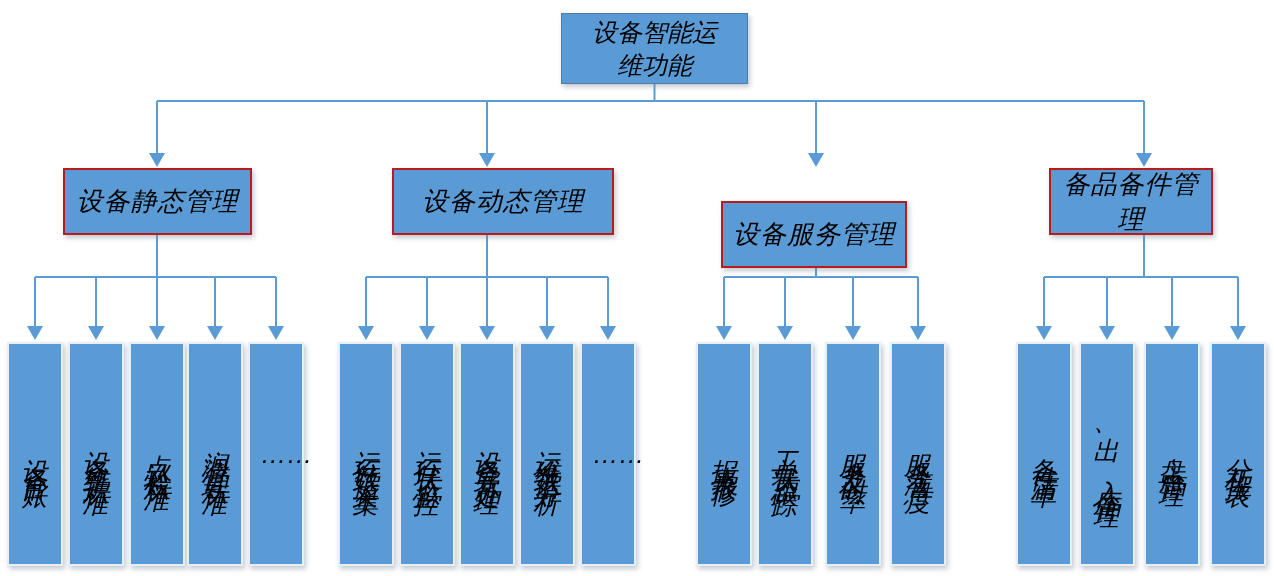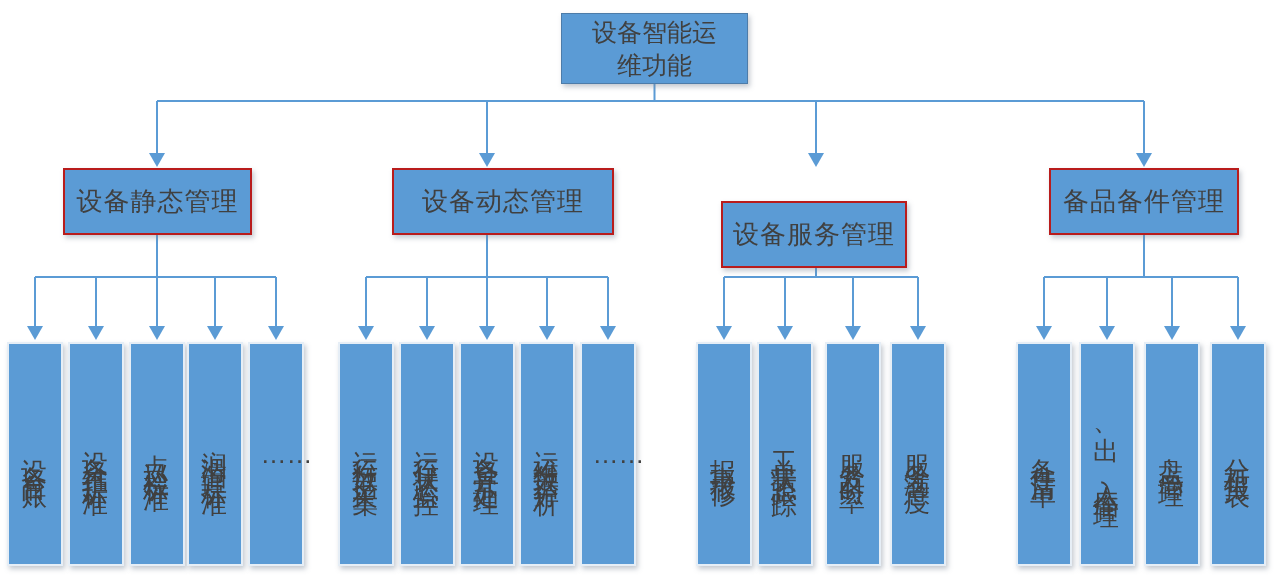--- a/index.html
+++ b/index.html
@@ -4,26 +4,27 @@
 <title>设备智能运维功能</title>
 <style>
   html,body{margin:0;padding:0;background:#ffffff;}
   body{font-family:"Liberation Sans","DejaVu Sans",sans-serif;}
   .stage{position:relative;width:1276px;height:576px;background:#ffffff;overflow:hidden;}
   .connectors{position:absolute;left:0;top:0;width:1276px;height:576px;pointer-events:none;}
   .node{
     position:absolute;
     box-sizing:border-box;
     background:#5b9bd5;
-    color:#404040;
+    color:#000000;
     display:flex;
     align-items:center;
     justify-content:center;
     text-align:center;
     box-shadow:2px 3px 5px rgba(125,135,150,.45);
+    font-style:italic;
   }
   .root{
     left:561px;top:13px;width:187px;height:71px;
     border:1px solid #4d7ca9;
     font-size:25px;line-height:1.32;
     white-space:pre-line;
   }
   .l2{
     top:168px;height:67px;
     border:2px solid #b91c1c;
@@ -106,21 +107,21 @@
       <path d="M1230 326 L1246 326 L1238 340 Z"></path>
     </g>
   </svg>
 
   <div class="node root">设备智能运
 维功能</div>
 
   <div class="node l2" style="left:63px;width:189px;">设备静态管理</div>
   <div class="node l2" style="left:392px;width:222px;">设备动态管理</div>
   <div class="node l2" style="left:721px;width:186px;margin-top:33px;">设备服务管理</div>
-  <div class="node l2" style="left:1049px;width:190px;">备品备件管理</div>
+  <div class="node l2" style="left:1049px;width:164px;">备品备件管理</div>
 
   <div class="node leaf" style="left:7px;">设备台账</div>
   <div class="node leaf" style="left:68px;">设备维护标准</div>
   <div class="node leaf" style="left:129px;">点巡检标准</div>
   <div class="node leaf" style="left:187px;">润滑管理标准</div>
   <div class="node leaf ellipsis" style="left:248px;">
     <div class="wrapcell">……</div>
   </div>
 
   <div class="node leaf" style="left:338px;">运行数据采集</div>

